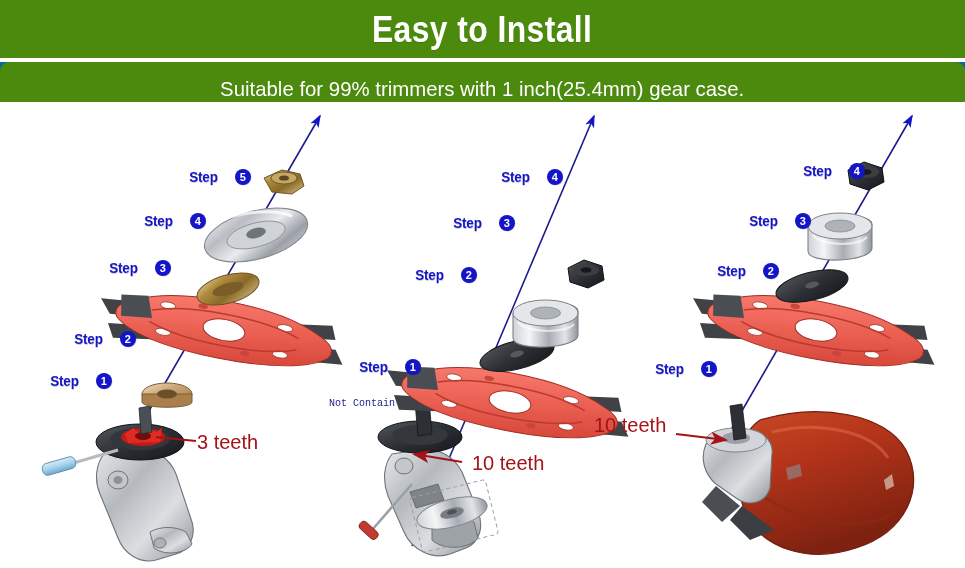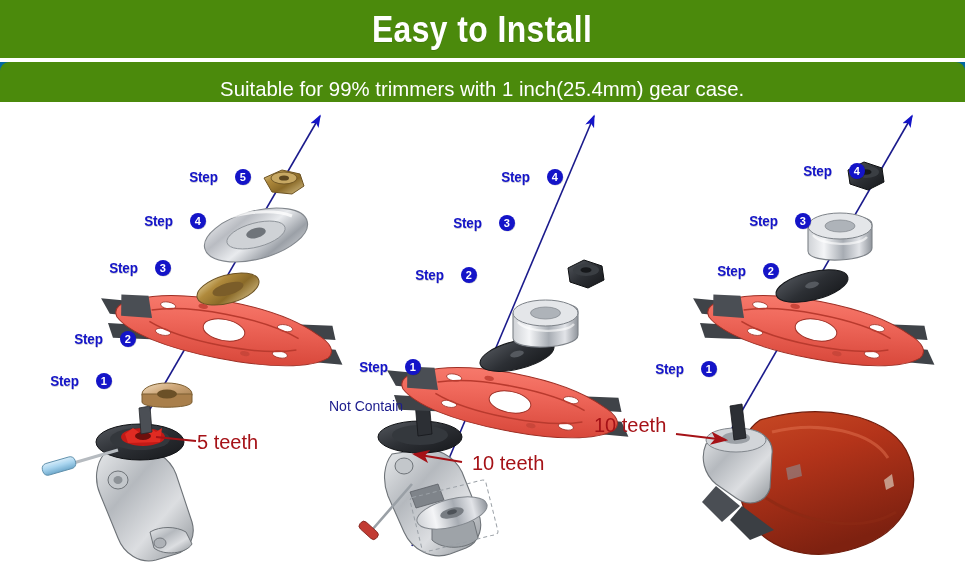--- a/index.html
+++ b/index.html
@@ -123,22 +123,22 @@
     color: #a51217;
     font-family: "Liberation Sans", sans-serif;
     font-size: 20px;
     font-weight: normal;
     white-space: nowrap;
     user-select: none;
   }
   .note-text {
     position: absolute;
     color: #1b1b8c;
-    font-family: Liberation Sans, sans-serif;
-    font-size: 14px;
+    font-family: Liberation Mono, monospace;
+    font-size: 10px;
     font-weight: normal;
     white-space: nowrap;
     user-select: none;
   }
 </style>
 </head>
 <body>
 
 <div id="page">
 
@@ -427,21 +427,21 @@
       <span class="step-badge">3</span>
     </div>
     <div class="step-label" style="left:71px; top:228px;">
       <span class="step-word">Step</span>
       <span class="step-badge">2</span>
     </div>
     <div class="step-label" style="left:47px; top:270px;">
       <span class="step-word">Step</span>
       <span class="step-badge">1</span>
     </div>
-    <div class="callout-text" style="left:197px; top:329px;">5 teeth</div>
+    <div class="callout-text" style="left:197px; top:329px;">3 teeth</div>
 
     <div class="step-label" style="left:498px; top:66px;">
       <span class="step-word">Step</span>
       <span class="step-badge">4</span>
     </div>
     <div class="step-label" style="left:450px; top:112px;">
       <span class="step-word">Step</span>
       <span class="step-badge">3</span>
     </div>
     <div class="step-label" style="left:412px; top:164px;">

